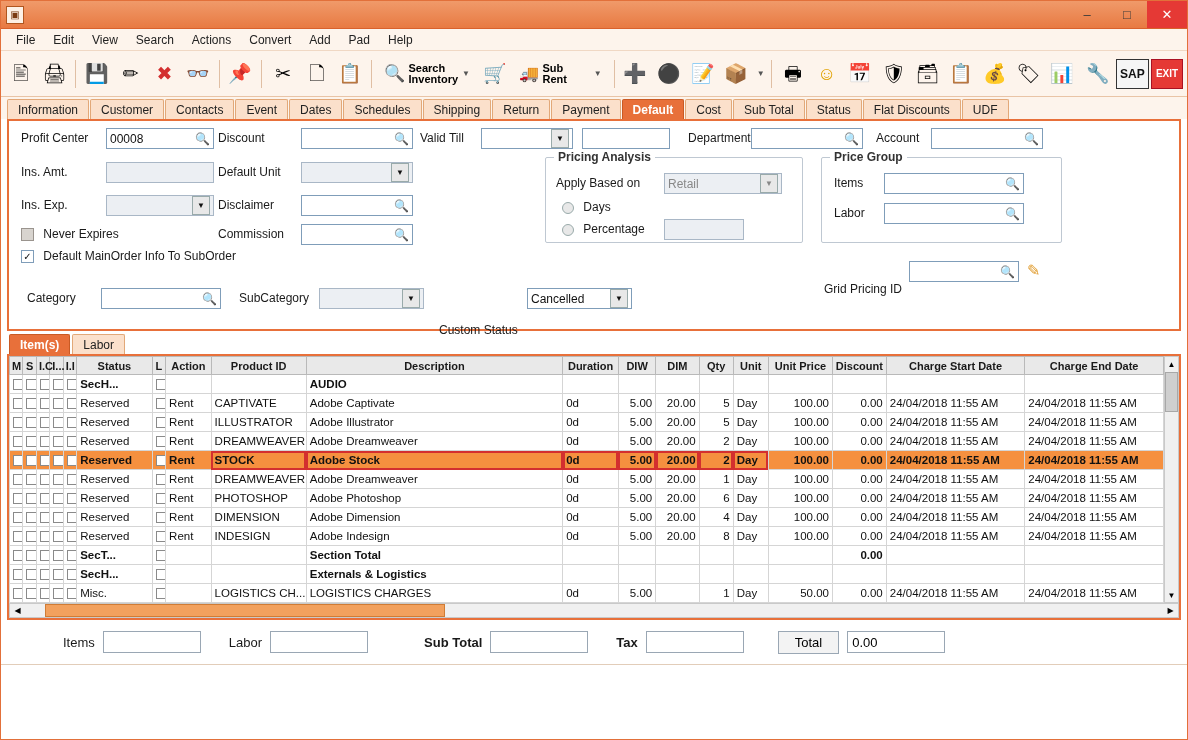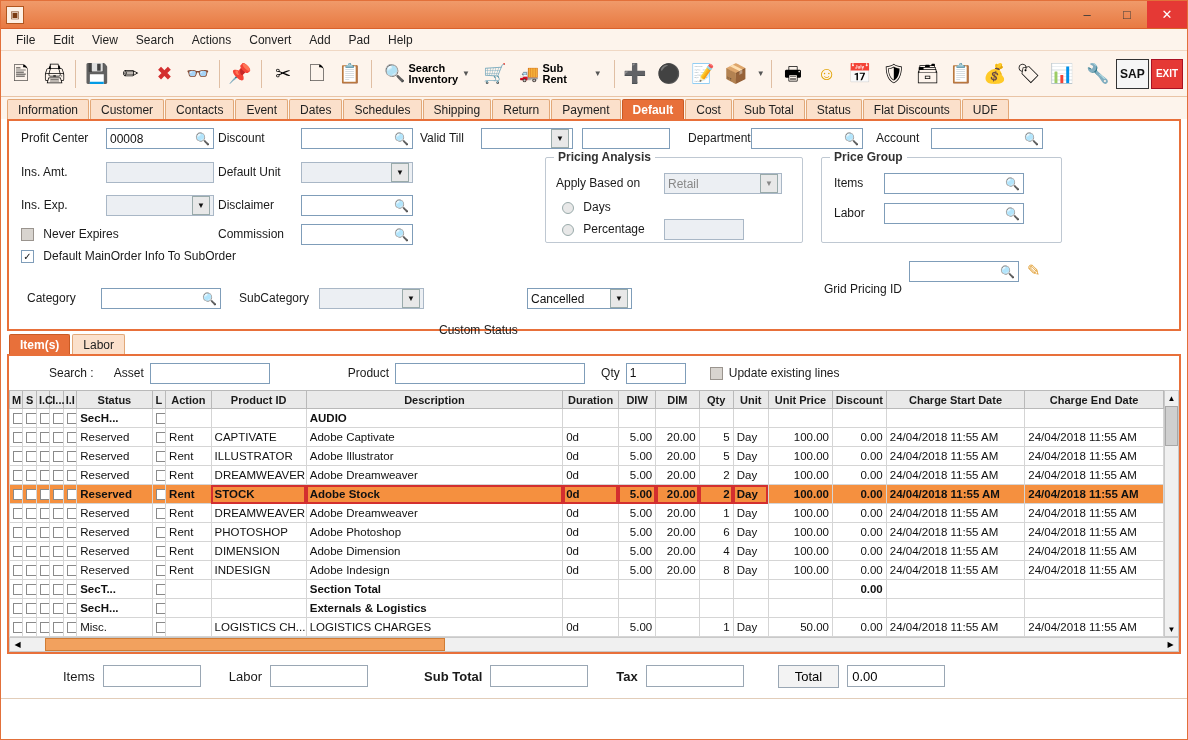--- a/index.html
+++ b/index.html
@@ -452,39 +452,20 @@
       <div class="row" style="left:1018px; top:140px; font-size:16px; color:#e09a2a;">✎</div>
     </div>
   </div>
 
   <div class="itemtabs">
     <div class="tab active">Item(s)</div>
     <div class="tab">Labor</div>
   </div>
 
   <div class="grid-panel">
-    <div class="searchbar">
-      <span class="lbl" style="margin-left:30px;">Search :</span>
-      <span class="lbl" style="margin-left:14px;">Asset</span>
-      <div class="fld" style="width:120px;">
-        <span></span>
-      </div>
-      <span class="lbl" style="margin-left:72px;">Product</span>
-      <div class="fld" style="width:190px;">
-        <span></span>
-      </div>
-      <span class="lbl" style="margin-left:10px;">Qty</span>
-      <div class="fld" style="width:60px;">
-        <span>1</span>
-      </div>
-      <span style="margin-left:18px; display:flex; align-items:center; gap:6px;">
-        <span class="chk gray"></span>
-        <span class="lbl">Update existing lines</span>
-      </span>
-    </div>
 
     <div style="display:flex;">
       <div style="flex:1; overflow:hidden;">
         <table class="grid">
           <colgroup>
             <col style="width:13px">
               <col style="width:13px">
               <col style="width:13px">
               <col style="width:13px">
               <col style="width:13px">

